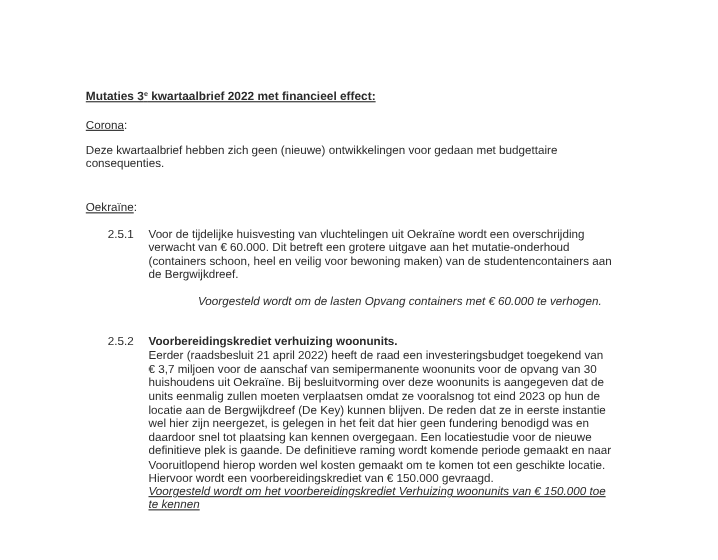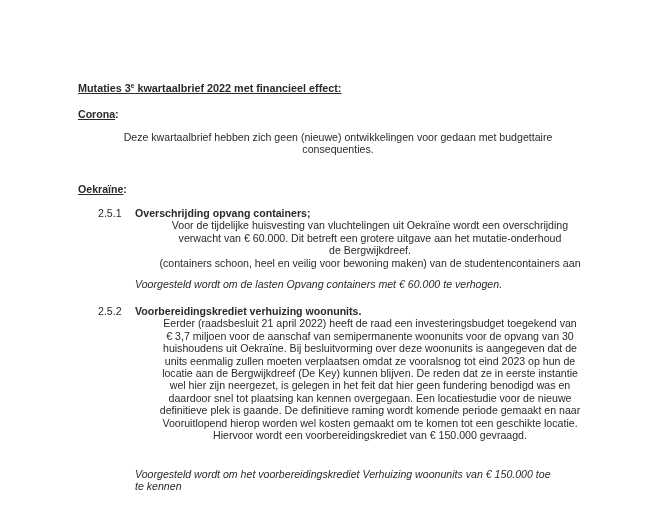--- a/index.html
+++ b/index.html
@@ -30,41 +30,41 @@
       text-decoration: underline;
       font-size: 10.8px;
       white-space: nowrap;
     }
     .title sup {
       font-size: 6.5px;
       vertical-align: 4px;
       line-height: 0;
     }
     .heading {
-      font-weight: bold;
+      font-weight: normal;
       white-space: nowrap;
     }
     .heading .u { text-decoration: underline; }
     .corona-h { left: 78px; top: 108px; }
     .corona-p { left: 78px; top: 131px; width: 520px; }
     .oekraine-h { left: 78px; top: 183px; }
 
     .item-num {
       font-weight: normal;
       left: 98px;
     }
     .item {
       left: 135px;
       width: 470px;
     }
     .item-title {
       font-weight: bold;
       white-space: nowrap;
     }
-    .item-line { white-space: nowrap; text-align: center; }
+    .item-line { white-space: nowrap; }
     .proposal {
       font-style: italic;
       white-space: nowrap;
     }
   </style>
 </head>
 <body>
 
 <div class="page">
 
@@ -74,42 +74,41 @@
 
   <div class="abs corona-p">
     <div class="item-line">Deze kwartaalbrief hebben zich geen (nieuwe) ontwikkelingen voor gedaan met budgettaire</div>
     <div class="item-line">consequenties.</div>
   </div>
 
   <div class="abs heading oekraine-h"><span class="u">Oekraïne</span><span>:</span></div>
 
   <div class="abs item-num" style="top:207px;">2.5.1</div>
   <div class="abs item" style="top:207px;">
-    <div class="item-title">Overschrijding opvang containers;</div>
     <div class="item-line">Voor de tijdelijke huisvesting van vluchtelingen uit Oekraïne wordt een overschrijding</div>
     <div class="item-line">verwacht van € 60.000. Dit betreft een grotere uitgave aan het mutatie-onderhoud</div>
+    <div class="item-line">(containers schoon, heel en veilig voor bewoning maken) van de studentencontainers aan</div>
     <div class="item-line">de Bergwijkdreef.</div>
-    <div class="item-line">(containers schoon, heel en veilig voor bewoning maken) van de studentencontainers aan</div>
   </div>
-  <div class="abs item" style="top:278px;">
+  <div class="abs item" style="top:268px;margin-left:45px;">
     <div class="proposal">Voorgesteld wordt om de lasten Opvang containers met € 60.000 te verhogen.</div>
   </div>
 
   <div class="abs item-num" style="top:305px;">2.5.2</div>
   <div class="abs item" style="top:305px;">
     <div class="item-title">Voorbereidingskrediet verhuizing woonunits.</div>
     <div class="item-line">Eerder (raadsbesluit 21 april 2022) heeft de raad een investeringsbudget toegekend van</div>
     <div class="item-line">€ 3,7 miljoen voor de aanschaf van semipermanente woonunits voor de opvang van 30</div>
     <div class="item-line">huishoudens uit Oekraïne. Bij besluitvorming over deze woonunits is aangegeven dat de</div>
     <div class="item-line">units eenmalig zullen moeten verplaatsen omdat ze vooralsnog tot eind 2023 op hun de</div>
     <div class="item-line">locatie aan de Bergwijkdreef (De Key) kunnen blijven. De reden dat ze in eerste instantie</div>
     <div class="item-line">wel hier zijn neergezet, is gelegen in het feit dat hier geen fundering benodigd was en</div>
     <div class="item-line">daardoor snel tot plaatsing kan kennen overgegaan. Een locatiestudie voor de nieuwe</div>
     <div class="item-line">definitieve plek is gaande. De definitieve raming wordt komende periode gemaakt en naar</div>
     <div class="item-line">Vooruitlopend hierop worden wel kosten gemaakt om te komen tot een geschikte locatie.</div>
     <div class="item-line">Hiervoor wordt een voorbereidingskrediet van € 150.000 gevraagd.</div>
   </div>
-  <div class="abs item" style="top:468px;">
+  <div class="abs item" style="top:441px;text-decoration:underline;">
     <div class="proposal">Voorgesteld wordt om het voorbereidingskrediet Verhuizing woonunits van € 150.000 toe</div>
     <div class="proposal">te kennen</div>
   </div>
 
 </div>
 
 </body></html>

